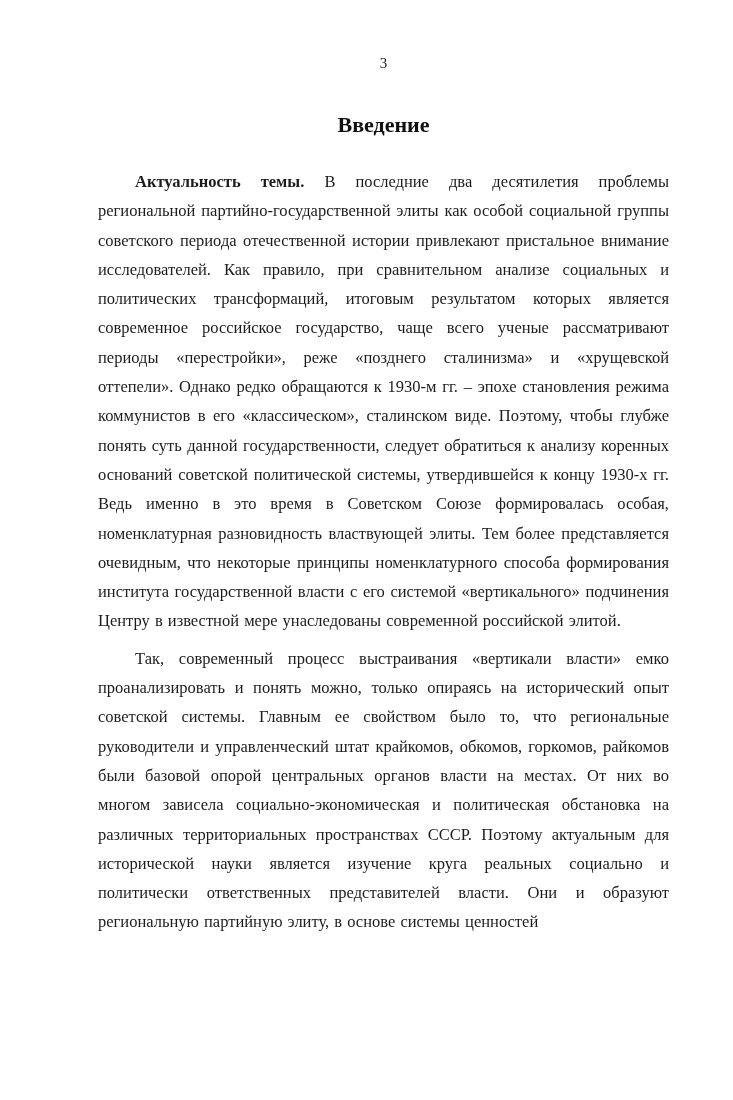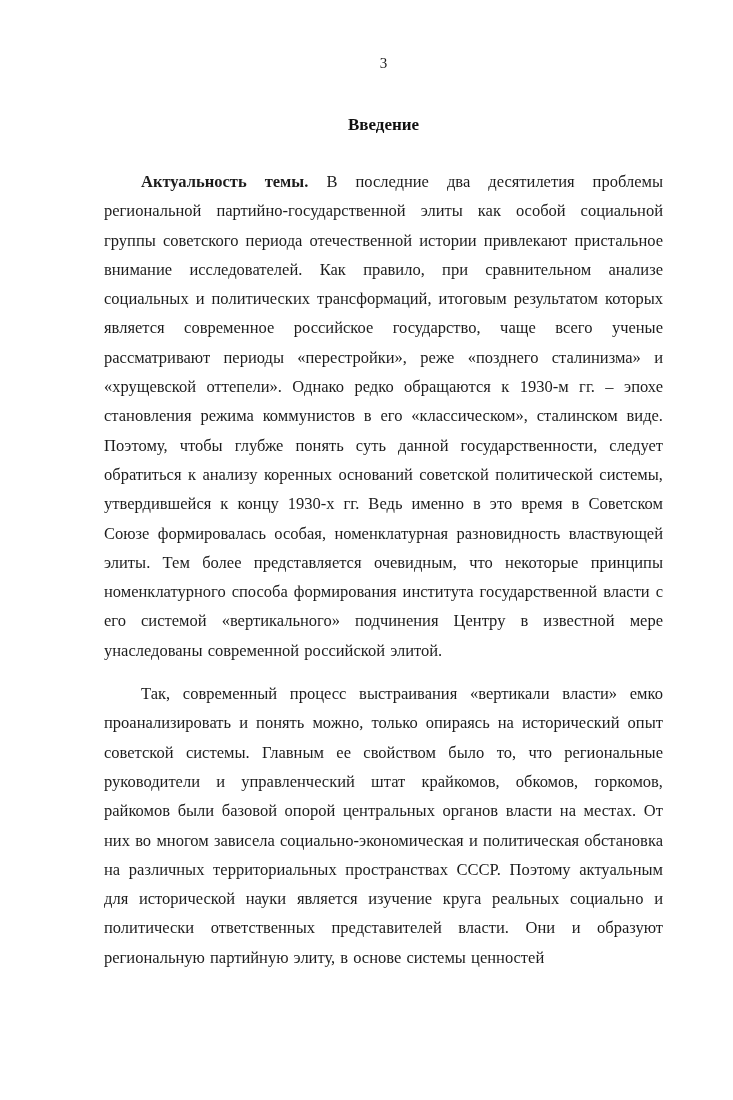--- a/index.html
+++ b/index.html
@@ -23,30 +23,30 @@
   }
   .page-number {
     text-align: center;
     font-size: 15px;
     line-height: 18px;
     color: #1c1c1c;
   }
   .heading {
     margin: 43px 0 0 0;
     text-align: center;
-    font-size: 17px;
+    font-size: 22px;
     line-height: 20px;
     font-weight: bold;
     color: #111111;
   }
   .body-text {
     margin-top: 32px;
   }
   .body-para {
-    margin: 14px;
+    margin: 8px;
     font-size: 16.5px;
     line-height: 29.3px;
     text-align: justify;
     text-indent: 37px;
     word-spacing: 1px;
     color: #1c1c1c;
   }
   .body-para .lead {
     font-weight: bold;
   }

